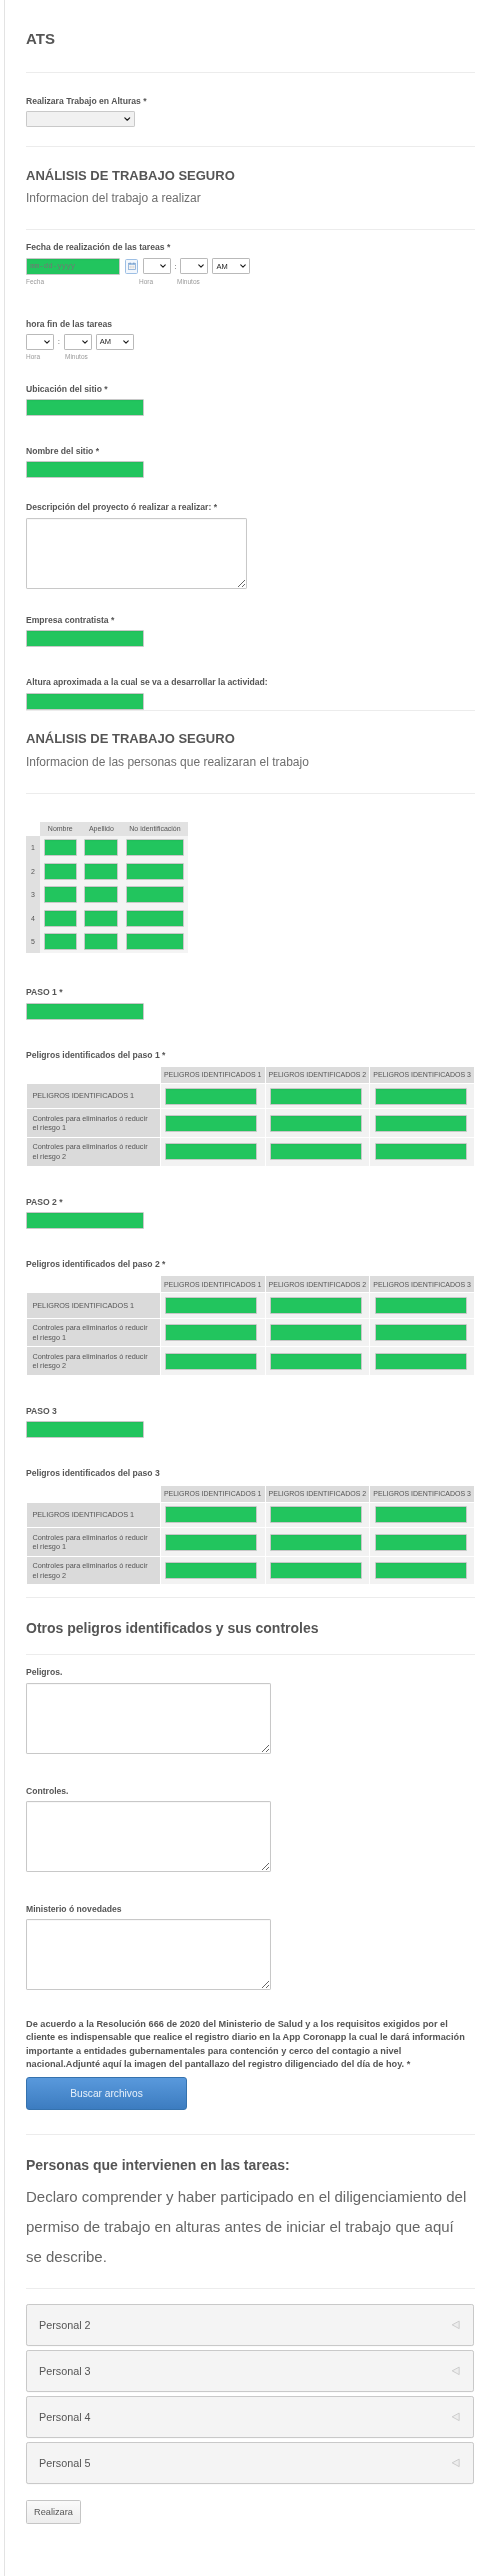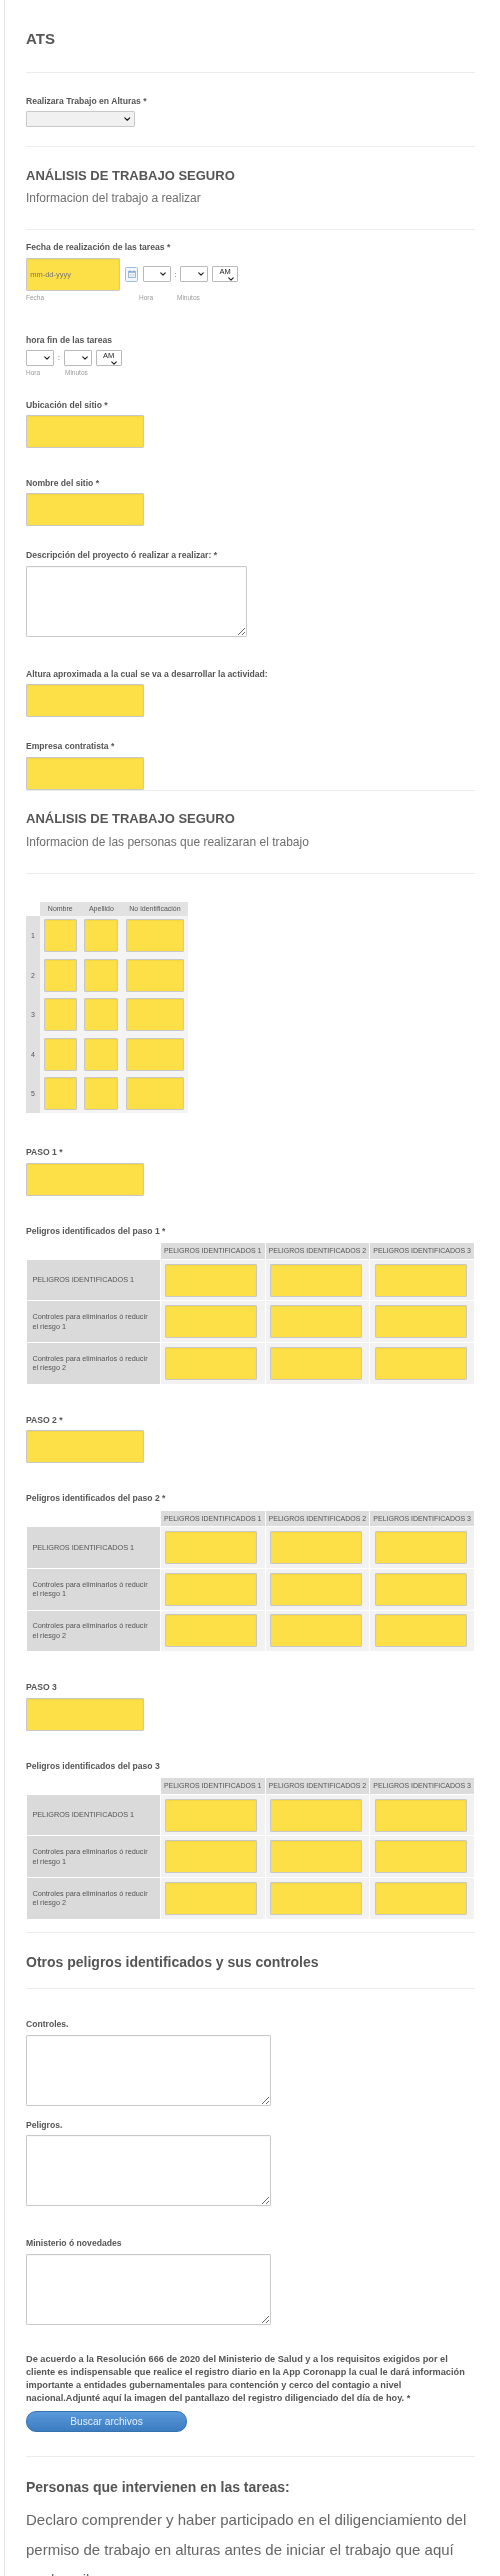--- a/index.html
+++ b/index.html
@@ -57,26 +57,26 @@
   .field-label {
     display: block;
     font-size: 8.6px;
     font-weight: bold;
     color: #555555;
     margin-bottom: 5.4px;
   }
   .req { font-weight: bold; color: #555555; }
   .tinput {
     box-sizing: border-box;
-    height: 33px;
+    height: 17px;
     border: 0.5px solid #c8c8c8;
     border-radius: 1.1px;
-    background: #fde047;
+    background: #22c55e;
     box-shadow: inset 0 0.5px 1.1px rgba(0,0,0,0.08);
-    font-family: Liberation Sans, sans-serif;
+    font-family: Liberation Mono, monospace;
     font-size: 7.5px;
     color: #333;
     padding: 0 3.2px;
   }
   .w220 { width: 118px; }
   .w175 { width: 94px; }
   textarea.tarea {
     box-sizing: border-box;
     border: 0.5px solid #c8c8c8;
     border-radius: 1.1px;
@@ -103,21 +103,21 @@
     padding: 0 3.2px;
     font-size: 7.5px;
     color: #222;
     cursor: default;
   }
   .sel.gray { background: #f1f1f1; border-color: #c9c9c9; }
   .sel .selval { white-space: nowrap; }
   .chev { flex: 0 0 auto; margin-left: auto; }
   .w202 { width: 109px; }
   .w52 { width: 28px; }
-  .w62 { width: 26px; flex-direction: column; }
+  .w62 { width: 38px; }
   .timerow { display: flex; align-items: center; }
   .timerow .colon { font-size: 8px; color: #555; padding: 0 3.8px; }
   .cal-btn {
     box-sizing: border-box;
     width: 13.5px; height: 14.5px;
     margin: 0 4.3px 0 4.8px;
     border: 0.5px solid #9dbfe4;
     border-radius: 1.6px;
     background: #f2f7fd;
     display: inline-flex;
@@ -191,24 +191,24 @@
     width: 448px;
     font-size: 9.2px;
     font-weight: bold;
     color: #555;
     line-height: 1.42;
   }
   .upload-btn {
     display: block;
     margin-top: 6.5px;
     width: 161px;
-    height: 21px;
+    height: 33px;
     background: linear-gradient(#5999dc, #3c7cc0);
     border: 0.5px solid #3572ae;
-    border-radius: 10px;
+    border-radius: 3px;
     color: #e8f1fb;
     font-family: "Liberation Sans", sans-serif;
     font-size: 10.2px;
     cursor: pointer;
   }
   
   .sec4-sub {
     font-size: 15px;
     color: #666;
     line-height: 2.0;
@@ -372,28 +372,28 @@
     <input class="tinput w220" type="text" style="">
   </div>
 
   
   <div class="field mt44">
     <span class="field-label"><span>Descripción del proyecto ó realizar a realizar:</span> <span class="req">*</span></span>
     <textarea class="tarea ta-desc" style=""></textarea>
   </div>
 
   
+  <div class="field mt44">
+    <span class="field-label"><span>Empresa contratista</span> <span class="req">*</span></span>
+    <input class="tinput w220" type="text" style="">
+  </div>
+
+  
   <div class="field mt56">
     <span class="field-label">Altura aproximada a la cual se va a desarrollar la actividad:</span>
-    <input class="tinput w220" type="text" style="">
-  </div>
-
-  
-  <div class="field mt44">
-    <span class="field-label"><span>Empresa contratista</span> <span class="req">*</span></span>
     <input class="tinput w220" type="text" style="">
   </div>
 
   <hr class="divider mt30">
 
   
   <div class="section-head">
     <div class="sec-title">ANÁLISIS DE TRABAJO SEGURO</div>
     <div class="sec-sub">Informacion de las personas que realizaran el trabajo</div>
   </div>
@@ -557,27 +557,27 @@
     </tbody>
       </table>
   </div>
 
   <hr class="divider mt40">
 
   
   <div class="big-sec-title">Otros peligros identificados y sus controles</div>
   <hr class="divider">
 
+  <div class="field mt40">
+    <span class="field-label">Peligros.</span>
+    <textarea class="tarea ta-big" style=""></textarea>
+  </div>
+
   <div class="field mt56">
     <span class="field-label">Controles.</span>
-    <textarea class="tarea ta-big" style=""></textarea>
-  </div>
-
-  <div class="field mt40">
-    <span class="field-label">Peligros.</span>
     <textarea class="tarea ta-big" style=""></textarea>
   </div>
 
   <div class="field mt56">
     <span class="field-label">Ministerio ó novedades</span>
     <textarea class="tarea ta-big" style=""></textarea>
   </div>
 
   
   <div class="bold-note"><span>De acuerdo a la Resolución 666 de 2020 del Ministerio de Salud y a los requisitos exigidos por el cliente es indispensable que realice el registro diario en la App Coronapp la cual le dará información importante a entidades gubernamentales para contención y cerco del contagio a nivel nacional.Adjunté aquí la imagen del pantallazo del registro diligenciado del día de hoy.</span> <span class="req">*</span></div>

